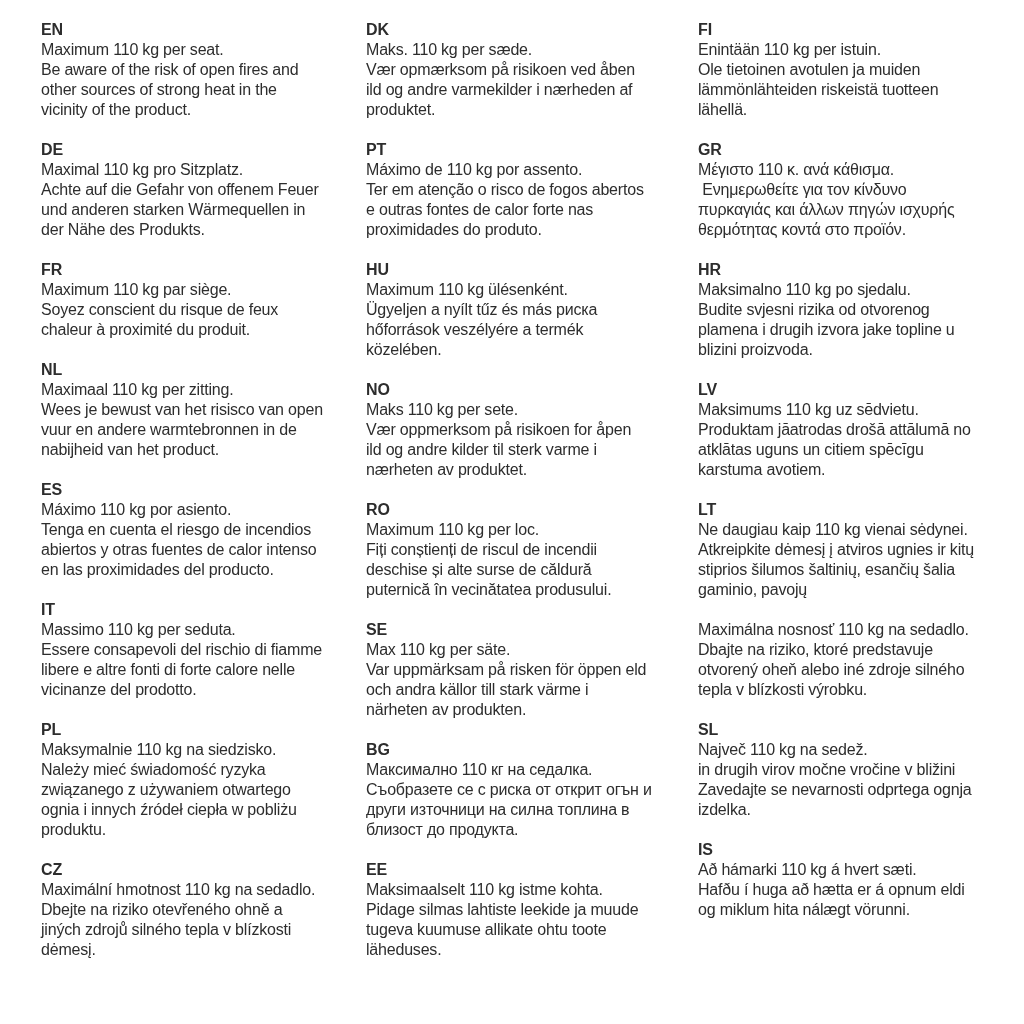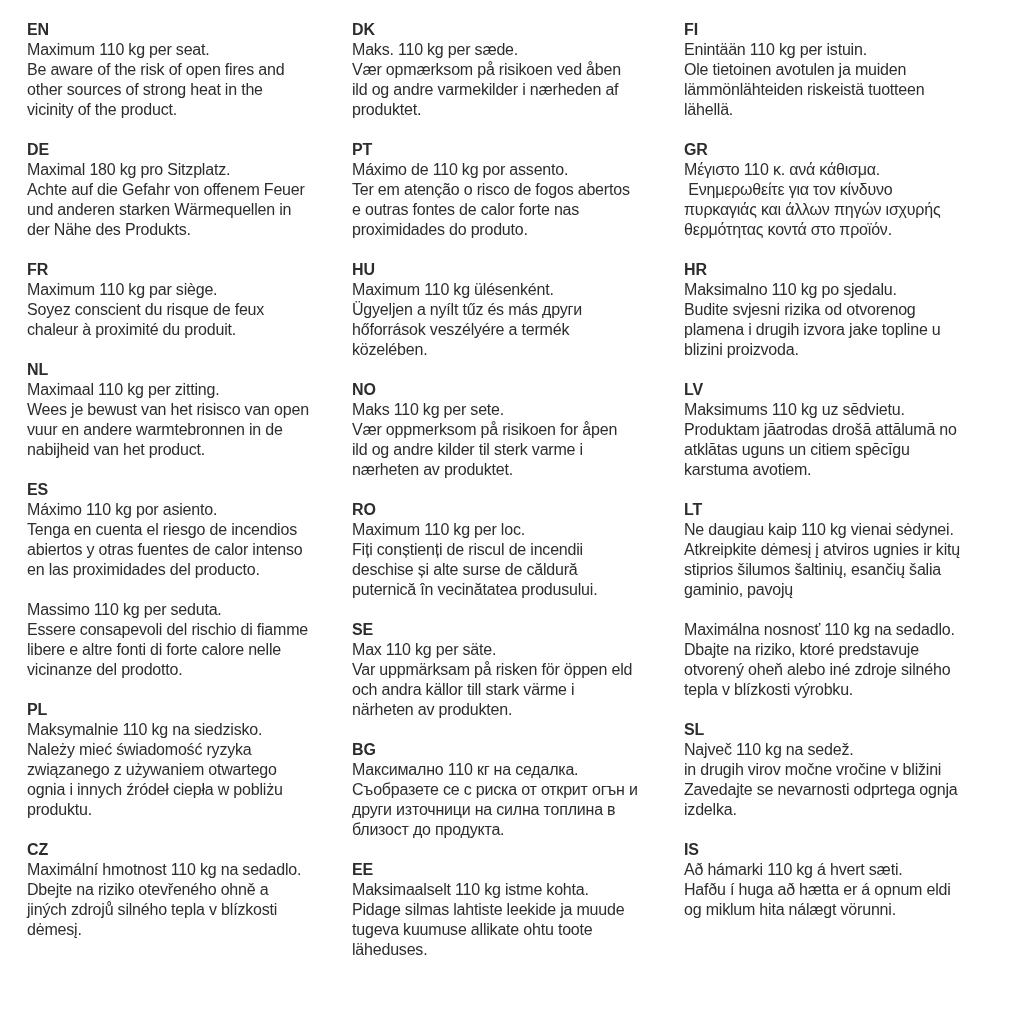--- a/index.html
+++ b/index.html
@@ -15,21 +15,21 @@
     box-sizing: border-box;
     width: 1024px;
     height: 1024px;
     padding: 20px 6px 0 25px;
   }
   .cols {
     display: grid;
     grid-template-columns: 325px 332px 336px;
     align-items: start;
   }
-  .block { margin: 0 0 20px 2px; }
+  .block { margin: 0 0 20px 16px; }
   .code {
     font-size: 16px;
     font-weight: bold;
     line-height: 20px;
     letter-spacing: -0.1px;
   }
   .line {
     font-size: 16px;
     line-height: 20px;
     letter-spacing: -0.2px;
@@ -44,21 +44,21 @@
       <section class="col">
         <article class="block">
           <div class="code">EN</div>
           <div class="line">Maximum 110 kg per seat.</div>
           <div class="line">Be aware of the risk of open fires and</div>
           <div class="line">other sources of strong heat in the</div>
           <div class="line">vicinity of the product.</div>
         </article>
         <article class="block">
           <div class="code">DE</div>
-          <div class="line">Maximal 180 kg pro Sitzplatz.</div>
+          <div class="line">Maximal 110 kg pro Sitzplatz.</div>
           <div class="line">Achte auf die Gefahr von offenem Feuer</div>
           <div class="line">und anderen starken Wärmequellen in</div>
           <div class="line">der Nähe des Produkts.</div>
         </article>
         <article class="block">
           <div class="code">FR</div>
           <div class="line">Maximum 110 kg par siège.</div>
           <div class="line">Soyez conscient du risque de feux</div>
           <div class="line">chaleur à proximité du produit.</div>
         </article>
@@ -70,20 +70,21 @@
           <div class="line">nabijheid van het product.</div>
         </article>
         <article class="block">
           <div class="code">ES</div>
           <div class="line">Máximo 110 kg por asiento.</div>
           <div class="line">Tenga en cuenta el riesgo de incendios</div>
           <div class="line">abiertos y otras fuentes de calor intenso</div>
           <div class="line">en las proximidades del producto.</div>
         </article>
         <article class="block">
+          <div class="code">IT</div>
           <div class="line">Massimo 110 kg per seduta.</div>
           <div class="line">Essere consapevoli del rischio di fiamme</div>
           <div class="line">libere e altre fonti di forte calore nelle</div>
           <div class="line">vicinanze del prodotto.</div>
         </article>
         <article class="block">
           <div class="code">PL</div>
           <div class="line">Maksymalnie 110 kg na siedzisko.</div>
           <div class="line">Należy mieć świadomość ryzyka</div>
           <div class="line">związanego z używaniem otwartego</div>
@@ -109,21 +110,21 @@
         <article class="block">
           <div class="code">PT</div>
           <div class="line">Máximo de 110 kg por assento.</div>
           <div class="line">Ter em atenção o risco de fogos abertos</div>
           <div class="line">e outras fontes de calor forte nas</div>
           <div class="line">proximidades do produto.</div>
         </article>
         <article class="block">
           <div class="code">HU</div>
           <div class="line">Maximum 110 kg ülésenként.</div>
-          <div class="line">Ügyeljen a nyílt tűz és más други</div>
+          <div class="line">Ügyeljen a nyílt tűz és más риска</div>
           <div class="line">hőforrások veszélyére a termék</div>
           <div class="line">közelében.</div>
         </article>
         <article class="block">
           <div class="code">NO</div>
           <div class="line">Maks 110 kg per sete.</div>
           <div class="line">Vær oppmerksom på risikoen for åpen</div>
           <div class="line">ild og andre kilder til sterk varme i</div>
           <div class="line">nærheten av produktet.</div>
         </article>

